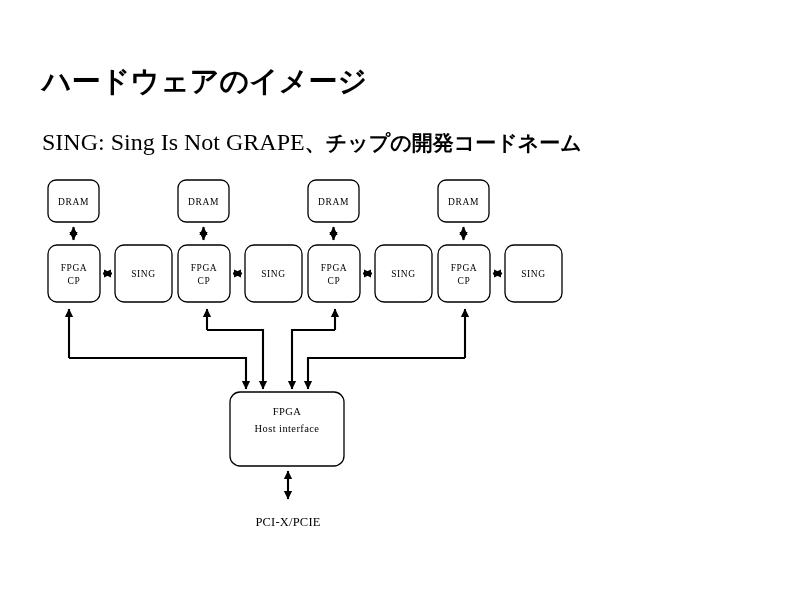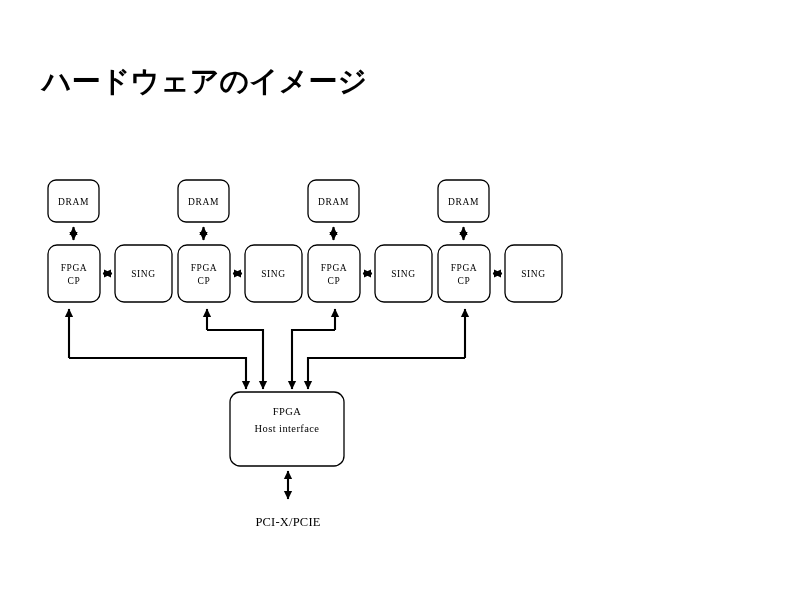--- a/index.html
+++ b/index.html
@@ -111,20 +111,21 @@
     stroke-linejoin: miter;
   }
 </style>
 </head>
 <body>
 
 <div id="slide">
 
   <div class="slide-title">ハードウェアのイメージ</div>
 
+  <div class="slide-subtitle"><span class="lat">SING: Sing Is Not GRAPE</span><span class="jp">、チップの開発コードネーム</span></div>
 
   <svg id="diagram" viewBox="0 0 800 600" xmlns="http://www.w3.org/2000/svg">
     <defs>
       <marker id="arrowEnd" viewBox="0 0 10 10" refX="8.6" refY="5" markerWidth="4.6" markerHeight="4.6" orient="auto-start-reverse">
         <path d="M 0 0.6 L 9 5 L 0 9.4 z" fill="#000000"></path>
       </marker>
       <marker id="arrowStart" viewBox="0 0 10 10" refX="8.6" refY="5" markerWidth="4.6" markerHeight="4.6" orient="auto-start-reverse">
         <path d="M 0 0.6 L 9 5 L 0 9.4 z" fill="#000000"></path>
       </marker>
     </defs>

